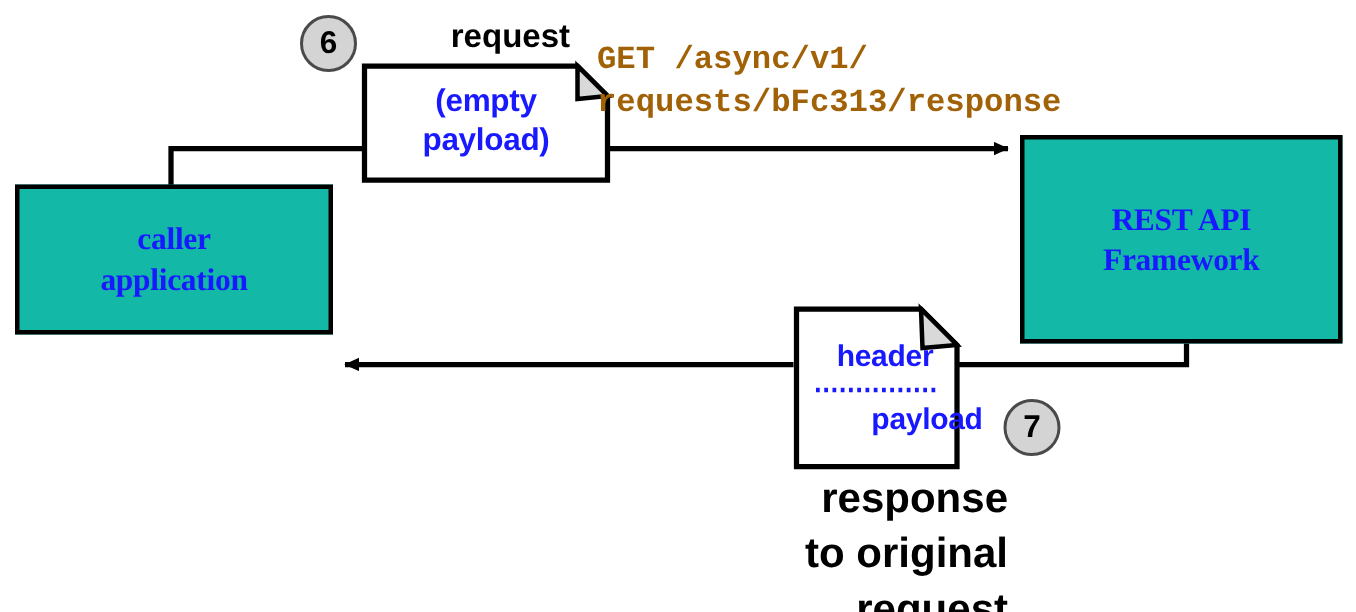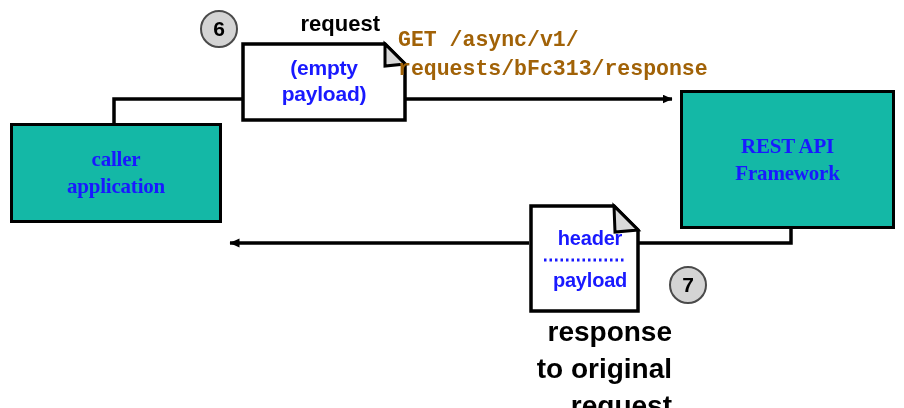--- a/index.html
+++ b/index.html
@@ -86,20 +86,21 @@
     width: 122px;
     height: 109px;
   }
   #doc-header-payload .doc-text-header {
     top: 22px;
     font-size: 20px;
   }
   #doc-header-payload .doc-text-payload {
     top: 64px;
     font-size: 20px;
+    margin-left: 28px;
   }
   .plain-label {
     position: absolute;
     color: #000000;
     font-weight: bold;
     text-align: right;
     line-height: 1.32;
     white-space: pre-line;
   }
   #label-request {

